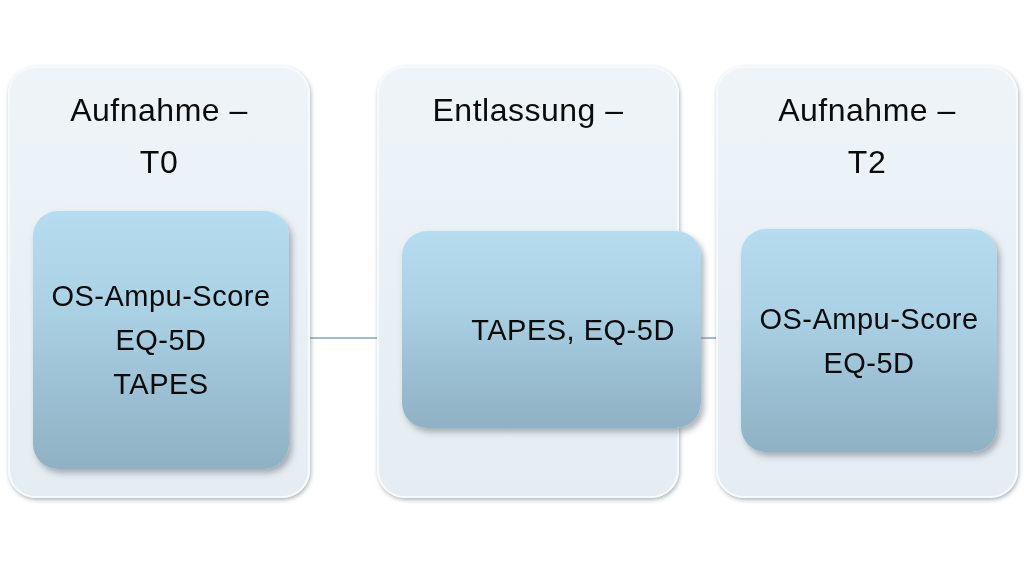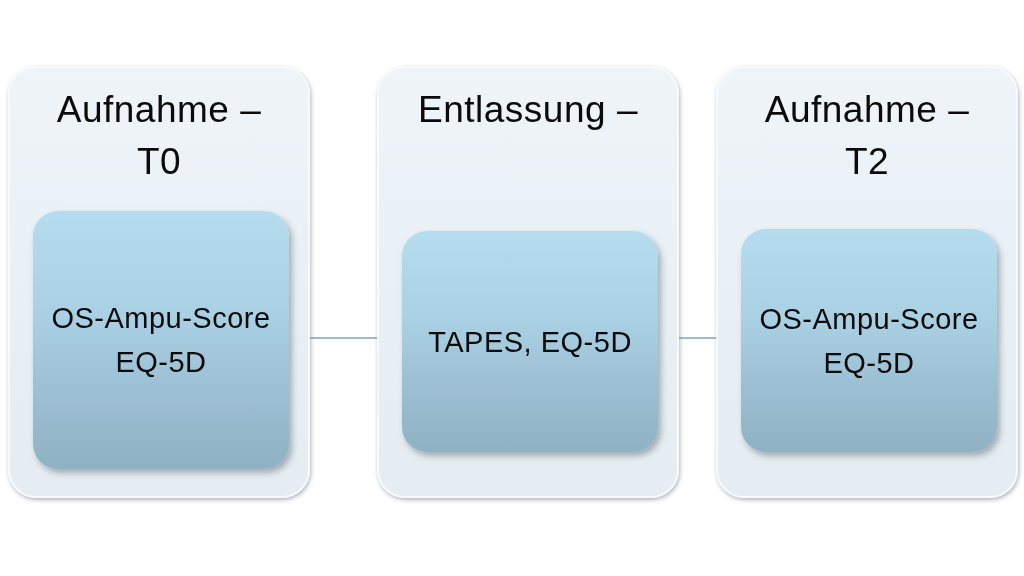--- a/index.html
+++ b/index.html
@@ -29,21 +29,21 @@
     box-sizing: border-box;
   }
   .panel-0 { left: 8px;  }
   .panel-1 { left: 377px; }
   .panel-2 { left: 716px; }
 
   .stage-title {
     margin: 0;
     padding-top: 16px;
     text-align: center;
-    font-size: 37px;
+    font-size: 32px;
     font-weight: 400;
     line-height: 52px;
     color: #0b0b0b;
     letter-spacing: 0.5px;
   }
   .stage-title .line { display: block; }
 
   
   .measure-box {
     position: absolute;
@@ -54,21 +54,21 @@
     box-shadow: 3px 4px 6px rgba(105, 117, 128, 0.55);
     display: flex;
     flex-direction: column;
     justify-content: center;
     text-align: center;
     font-size: 29px;
     line-height: 44px;
     letter-spacing: 0.5px;
   }
   .panel-0 .measure-box { top: 143px; height: 258px; }
-  .panel-1 .measure-box { top: 163px; height: 221px; }
+  .panel-1 .measure-box { top: 163px; height: 197px; padding-left: 43px; }
   .panel-2 .measure-box { top: 161px; height: 223px; }
 
   
   .connector {
     position: absolute;
     top: 337px;
     height: 2px;
     background: #9dbcd2;
   }
   .connector-0 { left: 287px; width: 101px; }
@@ -83,20 +83,21 @@
   <div class="connector connector-1"></div>
 
   <section class="panel panel-0">
     <h2 class="stage-title">
       <span class="line">Aufnahme –</span>
       <span class="line">T0</span>
     </h2>
     <div class="measure-box">
       <div class="measure">OS-Ampu-Score</div>
       <div class="measure">EQ-5D</div>
+      <div class="measure">TAPES</div>
     </div>
   </section>
 
   <section class="panel panel-1">
     <h2 class="stage-title">
       <span class="line">Entlassung –</span>
     </h2>
     <div class="measure-box">
       <div class="measure">TAPES, EQ-5D</div>
     </div>

